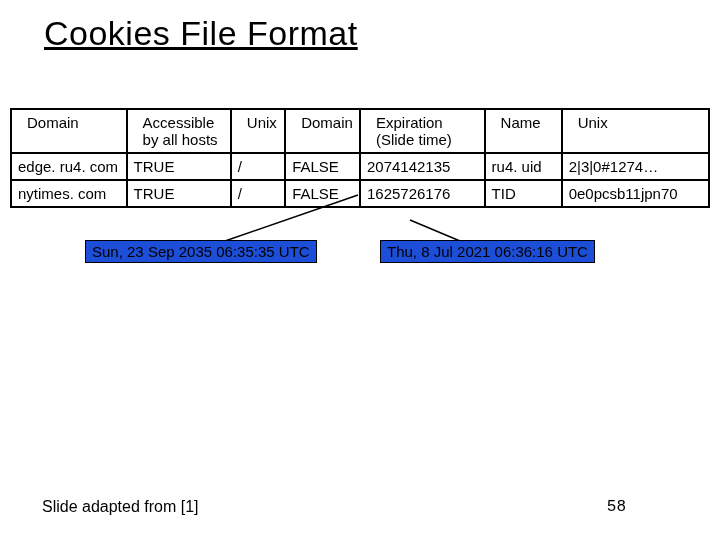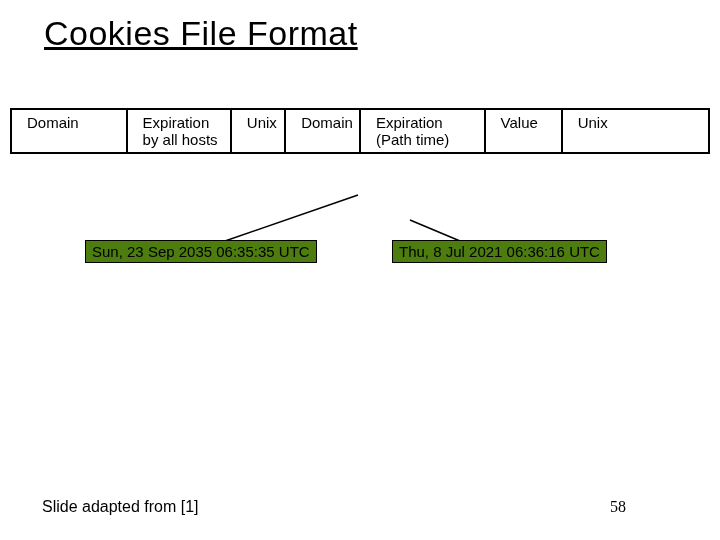--- a/index.html
+++ b/index.html
@@ -44,40 +44,40 @@
     font-weight: 400;
     word-break: break-word;
   }
   .tbl th {
     font-weight: 400;
     padding-left: 15px;
   }
   .annot {
     position: absolute;
     border: 1.5px solid #000;
-    background: #4d7c0f;
+    background: #1d4ed8;
     font-size: 15px;
     padding: 2px 6px;
     white-space: nowrap;
   }
   #annot-left { left: 85px; top: 240px; }
-  #annot-right { left: 392px; top: 240px; }
+  #annot-right { left: 380px; top: 240px; }
 
   .footer-left {
     position: absolute;
     left: 42px;
     bottom: 24px;
     font-family: Arial, Helvetica, sans-serif;
     font-size: 16px;
   }
   .footer-right {
     position: absolute;
     right: 38px;
     bottom: 24px;
-    font-family: Liberation Serif, serif;
+    font-family: Liberation Mono, monospace;
     font-size: 16px;
   }
   svg.arrows {
     position: absolute;
     left: 0; top: 0;
     width: 720px; height: 540px;
     pointer-events: none;
   }
 </style>
 </head>
@@ -93,29 +93,47 @@
       <col style="width:92px">
       <col style="width:48px">
       <col style="width:66px">
       <col style="width:110px">
       <col style="width:68px">
       <col style="width:130px">
     </colgroup>
     <thead>
       <tr>
         <th>Domain</th>
-        <th>Expiration by all hosts</th>
+        <th>Accessible by all hosts</th>
         <th>Unix</th>
         <th>Domain</th>
-        <th>Expiration (Path time)</th>
-        <th>Value</th>
+        <th>Expiration (Slide time)</th>
+        <th>Name</th>
         <th>Unix</th>
       </tr>
     </thead>
     <tbody>
+      <tr>
+        <td>edge. ru4. com</td>
+        <td>TRUE</td>
+        <td>/</td>
+        <td>FALSE</td>
+        <td>2074142135</td>
+        <td>ru4. uid</td>
+        <td>2|3|0#1274…</td>
+      </tr>
+      <tr>
+        <td>nytimes. com</td>
+        <td>TRUE</td>
+        <td>/</td>
+        <td>FALSE</td>
+        <td>1625726176</td>
+        <td>TID</td>
+        <td>0e0pcsb11jpn70</td>
+      </tr>
     </tbody>
   </table>
 
   <svg class="arrows">
     <line x1="225" y1="241" x2="358" y2="195" stroke="#000" stroke-width="1.5"></line>
     <line x1="460" y1="241" x2="410" y2="220" stroke="#000" stroke-width="1.5"></line>
   </svg>
 
   <div id="annot-left" class="annot">Sun, 23 Sep 2035 06:35:35 UTC</div>
   <div id="annot-right" class="annot">Thu, 8 Jul 2021 06:36:16 UTC</div>

